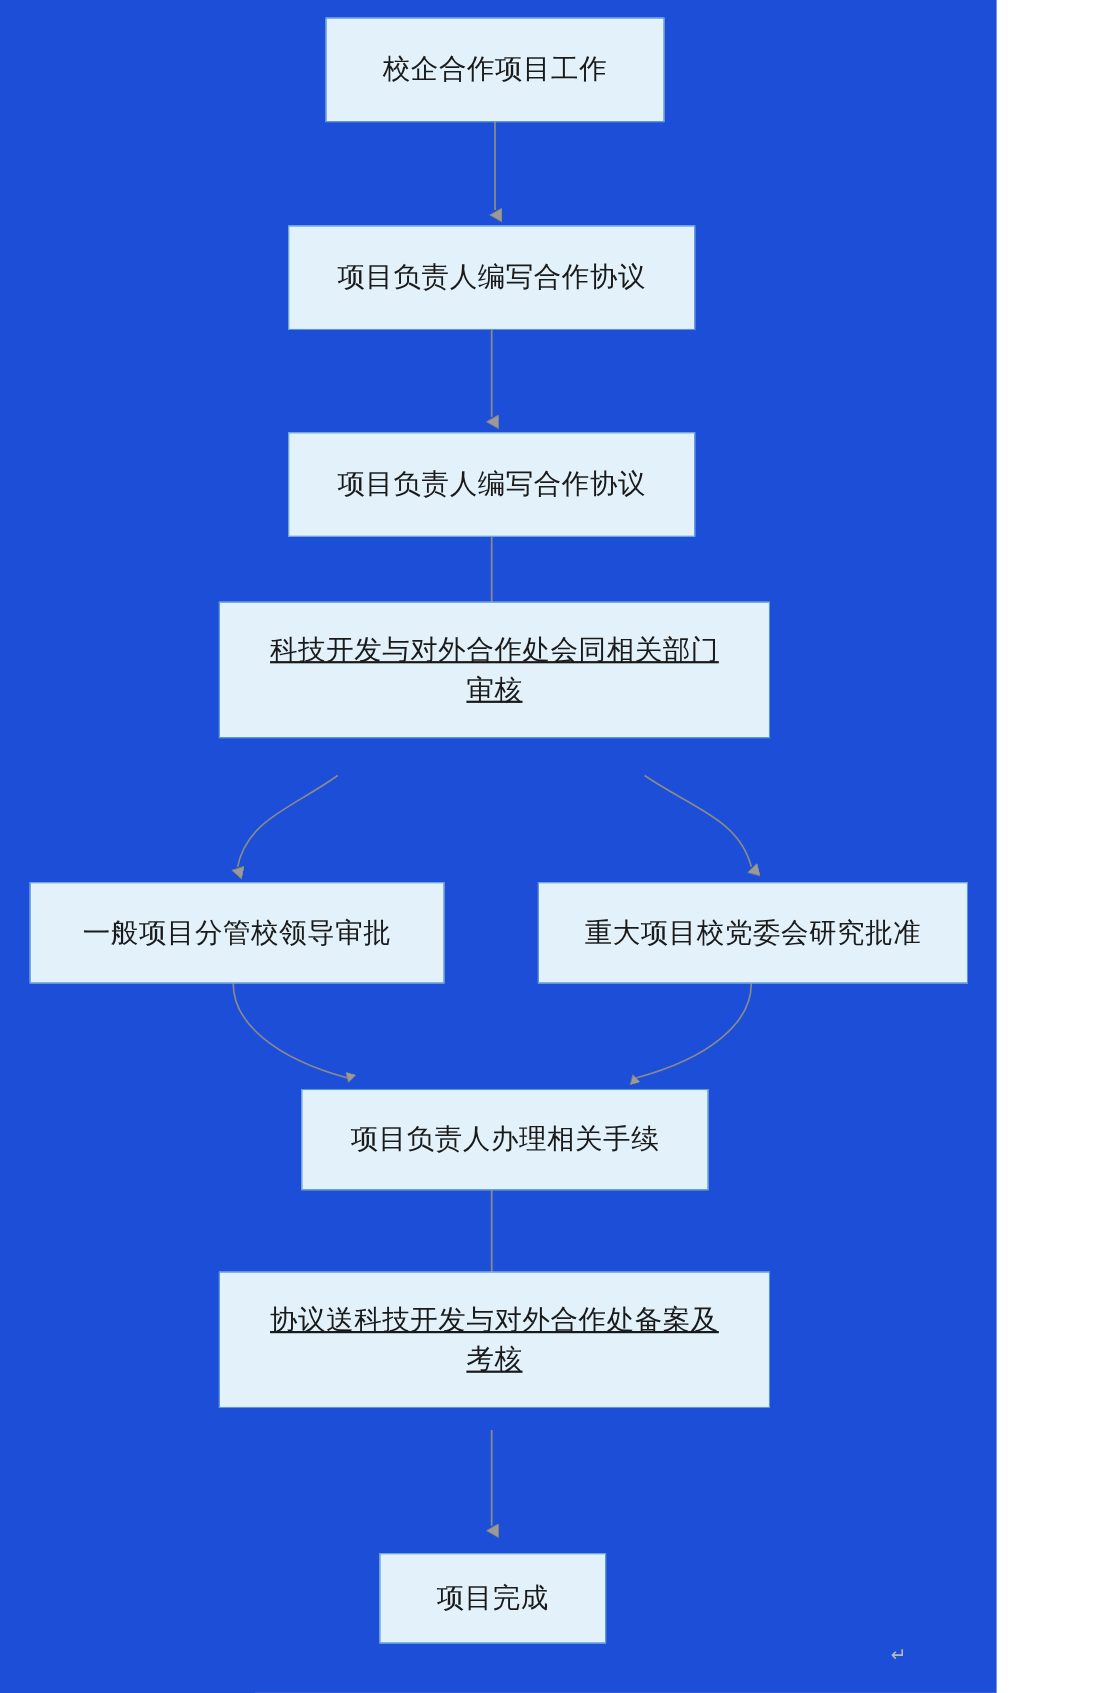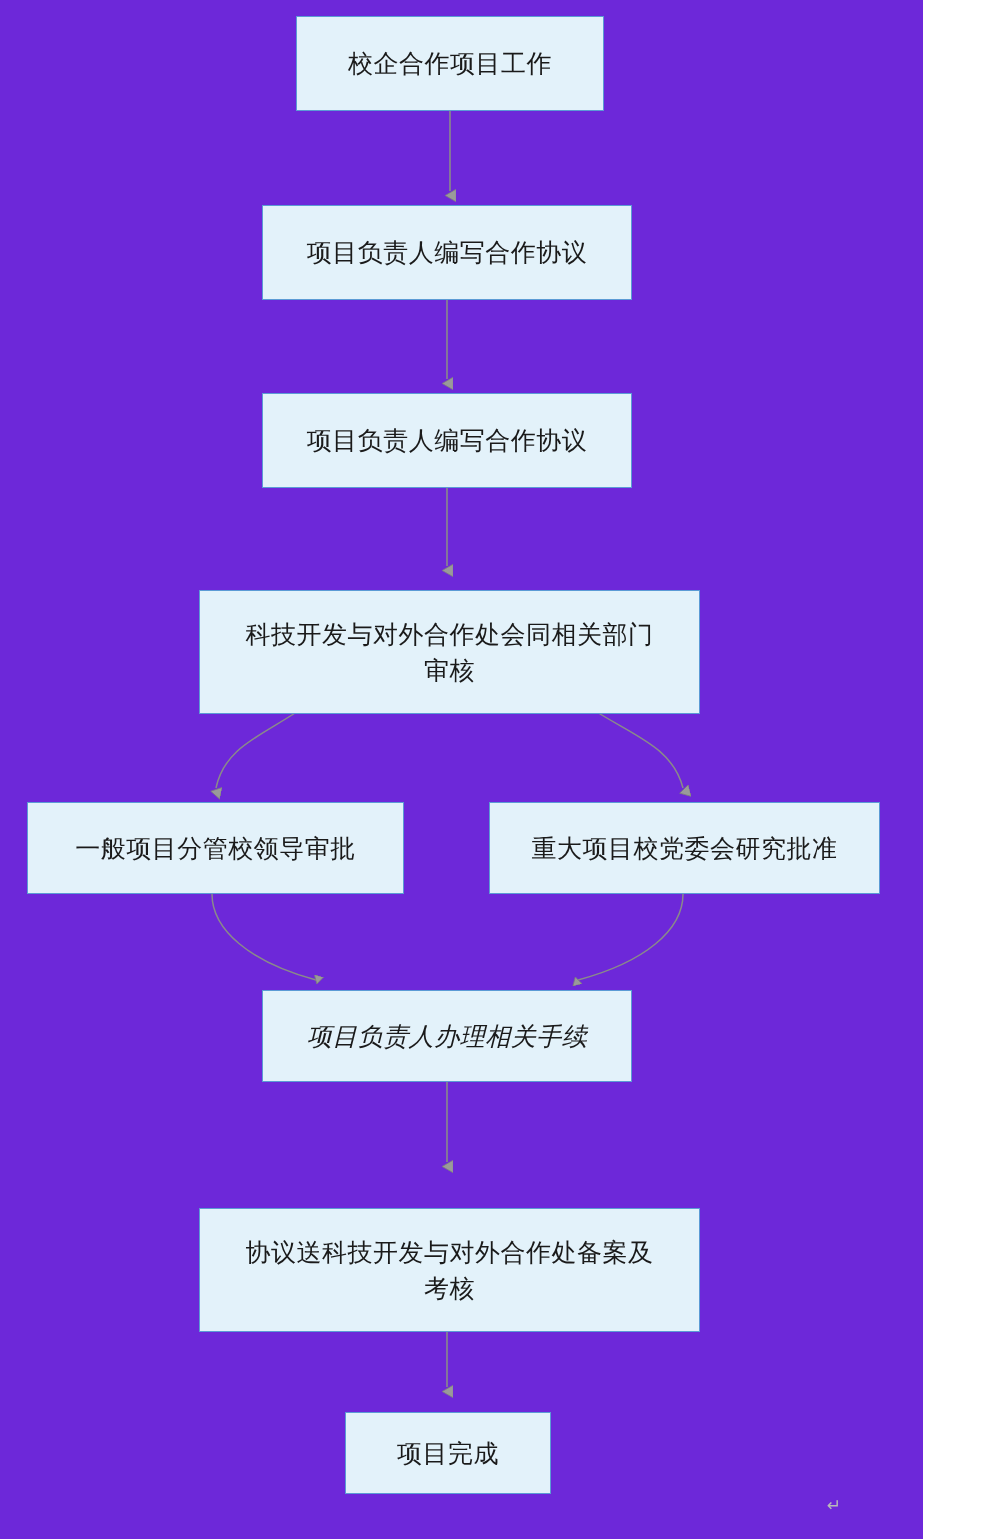--- a/index.html
+++ b/index.html
@@ -8,23 +8,22 @@
     padding: 0;
     background: #ffffff;
   }
   body {
     font-family: "Liberation Sans", "DejaVu Sans", sans-serif;
   }
   #canvas {
     position: relative;
     width: 906px;
     height: 1539px;
-    background: #6d28d9;
+    background: #1d4ed8;
     overflow: hidden;
-    padding-left: 17px;
   }
   #edges {
     position: absolute;
     left: 0;
     top: 0;
     width: 995px;
     height: 1539px;
     pointer-events: none;
   }
   .node {
@@ -88,29 +87,29 @@
 
     <line x1="447" y1="1300" x2="447" y2="1387" stroke="#8a8a8a" stroke-width="1.6" marker-end="url(#arrow-down)"></line>
   </svg>
 
   <div class="node" style="left:296px; top:16px; width:308px; height:95px;">校企合作项目工作</div>
 
   <div class="node" style="left:262px; top:205px; width:370px; height:95px;text-align:right;">项目负责人编写合作协议</div>
 
   <div class="node" style="left:262px; top:393px; width:370px; height:95px;">项目负责人编写合作协议</div>
 
-  <div class="node" style="left:199px; top:590px; width:501px; height:124px;">科技开发与对外合作处会同相关部门
+  <div class="node" style="left:199px; top:547px; width:501px; height:124px;text-decoration:underline;">科技开发与对外合作处会同相关部门
 审核</div>
 
   <div class="node" style="left:27px; top:802px; width:377px; height:92px;">一般项目分管校领导审批</div>
 
   <div class="node" style="left:489px; top:802px; width:391px; height:92px;">重大项目校党委会研究批准</div>
 
-  <div class="node" style="left:262px; top:990px; width:370px; height:92px;font-style:italic;">项目负责人办理相关手续</div>
+  <div class="node" style="left:274px; top:990px; width:370px; height:92px;">项目负责人办理相关手续</div>
 
-  <div class="node" style="left:199px; top:1208px; width:501px; height:124px;">协议送科技开发与对外合作处备案及
+  <div class="node" style="left:199px; top:1156px; width:501px; height:124px;text-decoration:underline;">协议送科技开发与对外合作处备案及
 考核</div>
 
   <div class="node" style="left:345px; top:1400px; width:206px; height:82px;margin-top:12px;">项目完成</div>
 
   <div class="corner-mark">↵</div>
 
 </div>
 
 </body></html>

